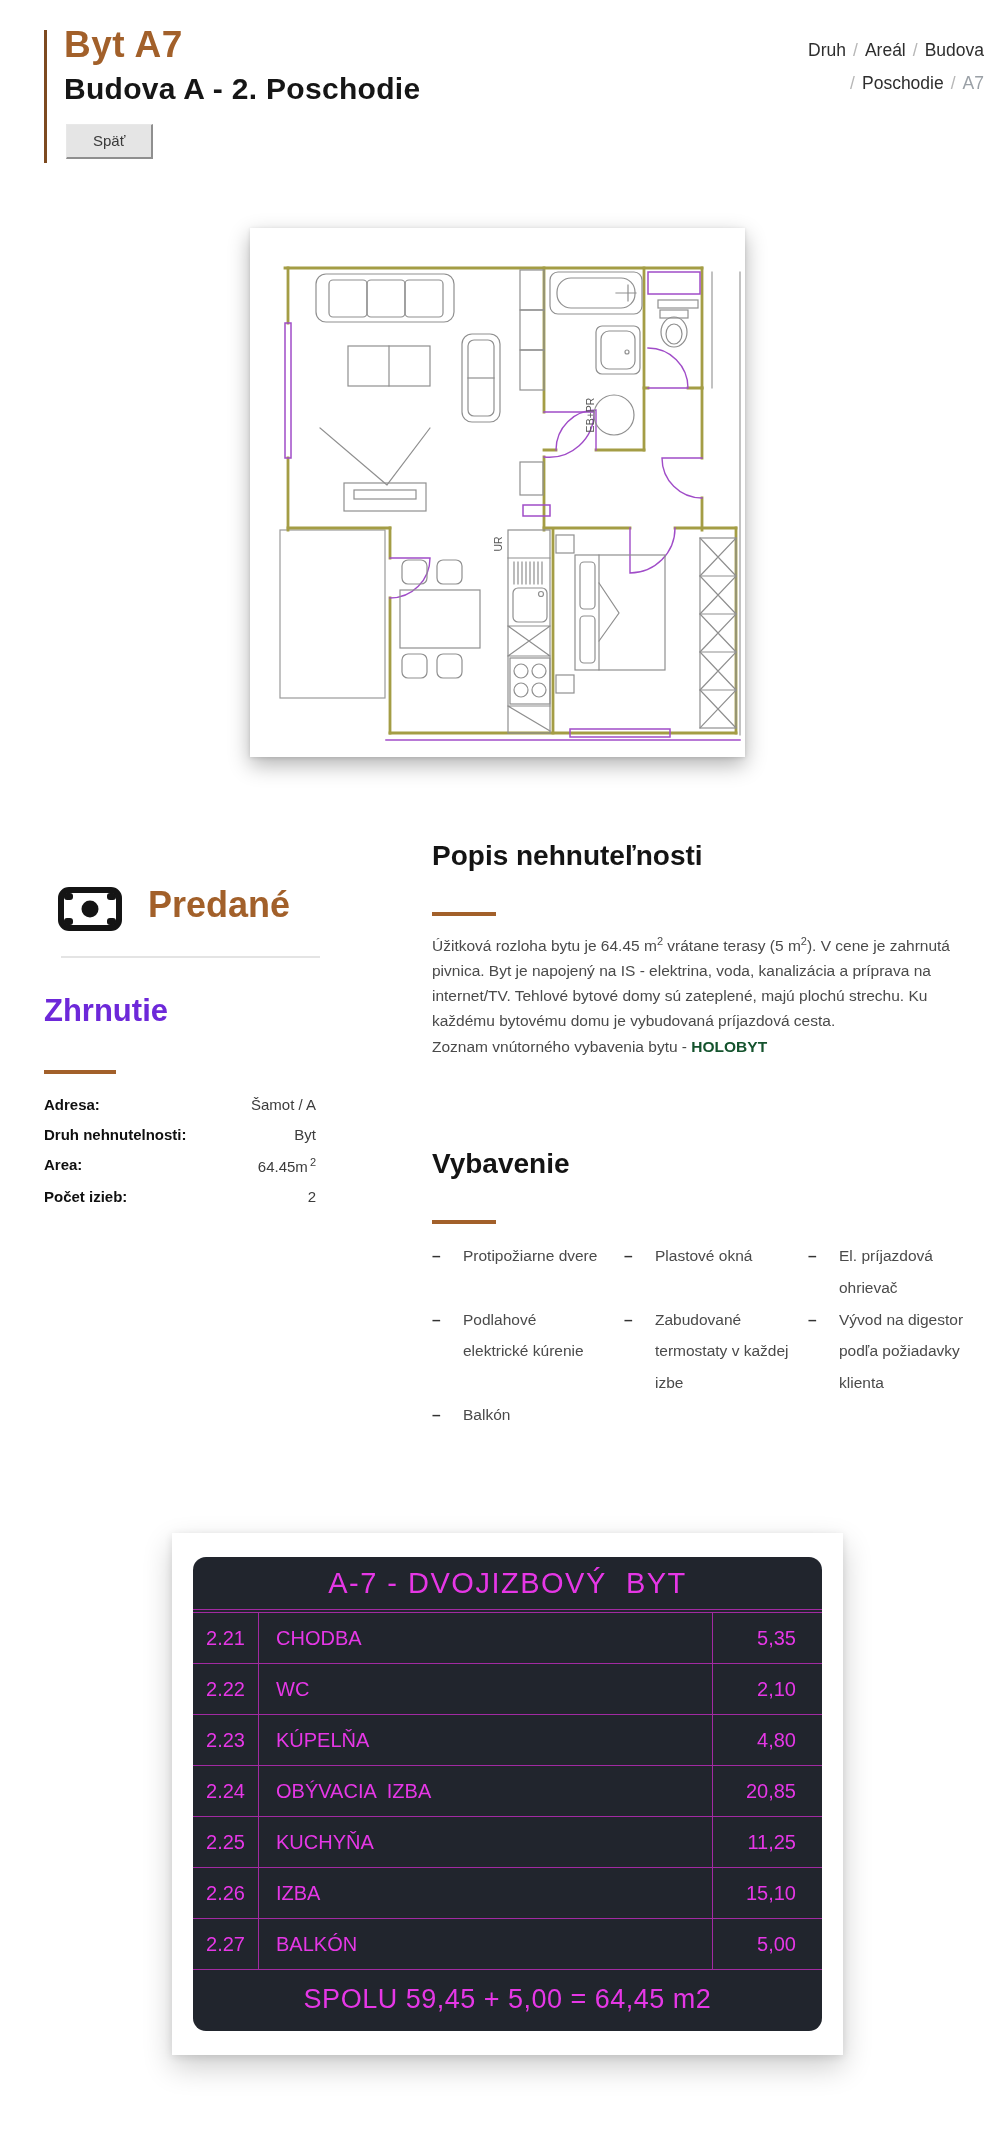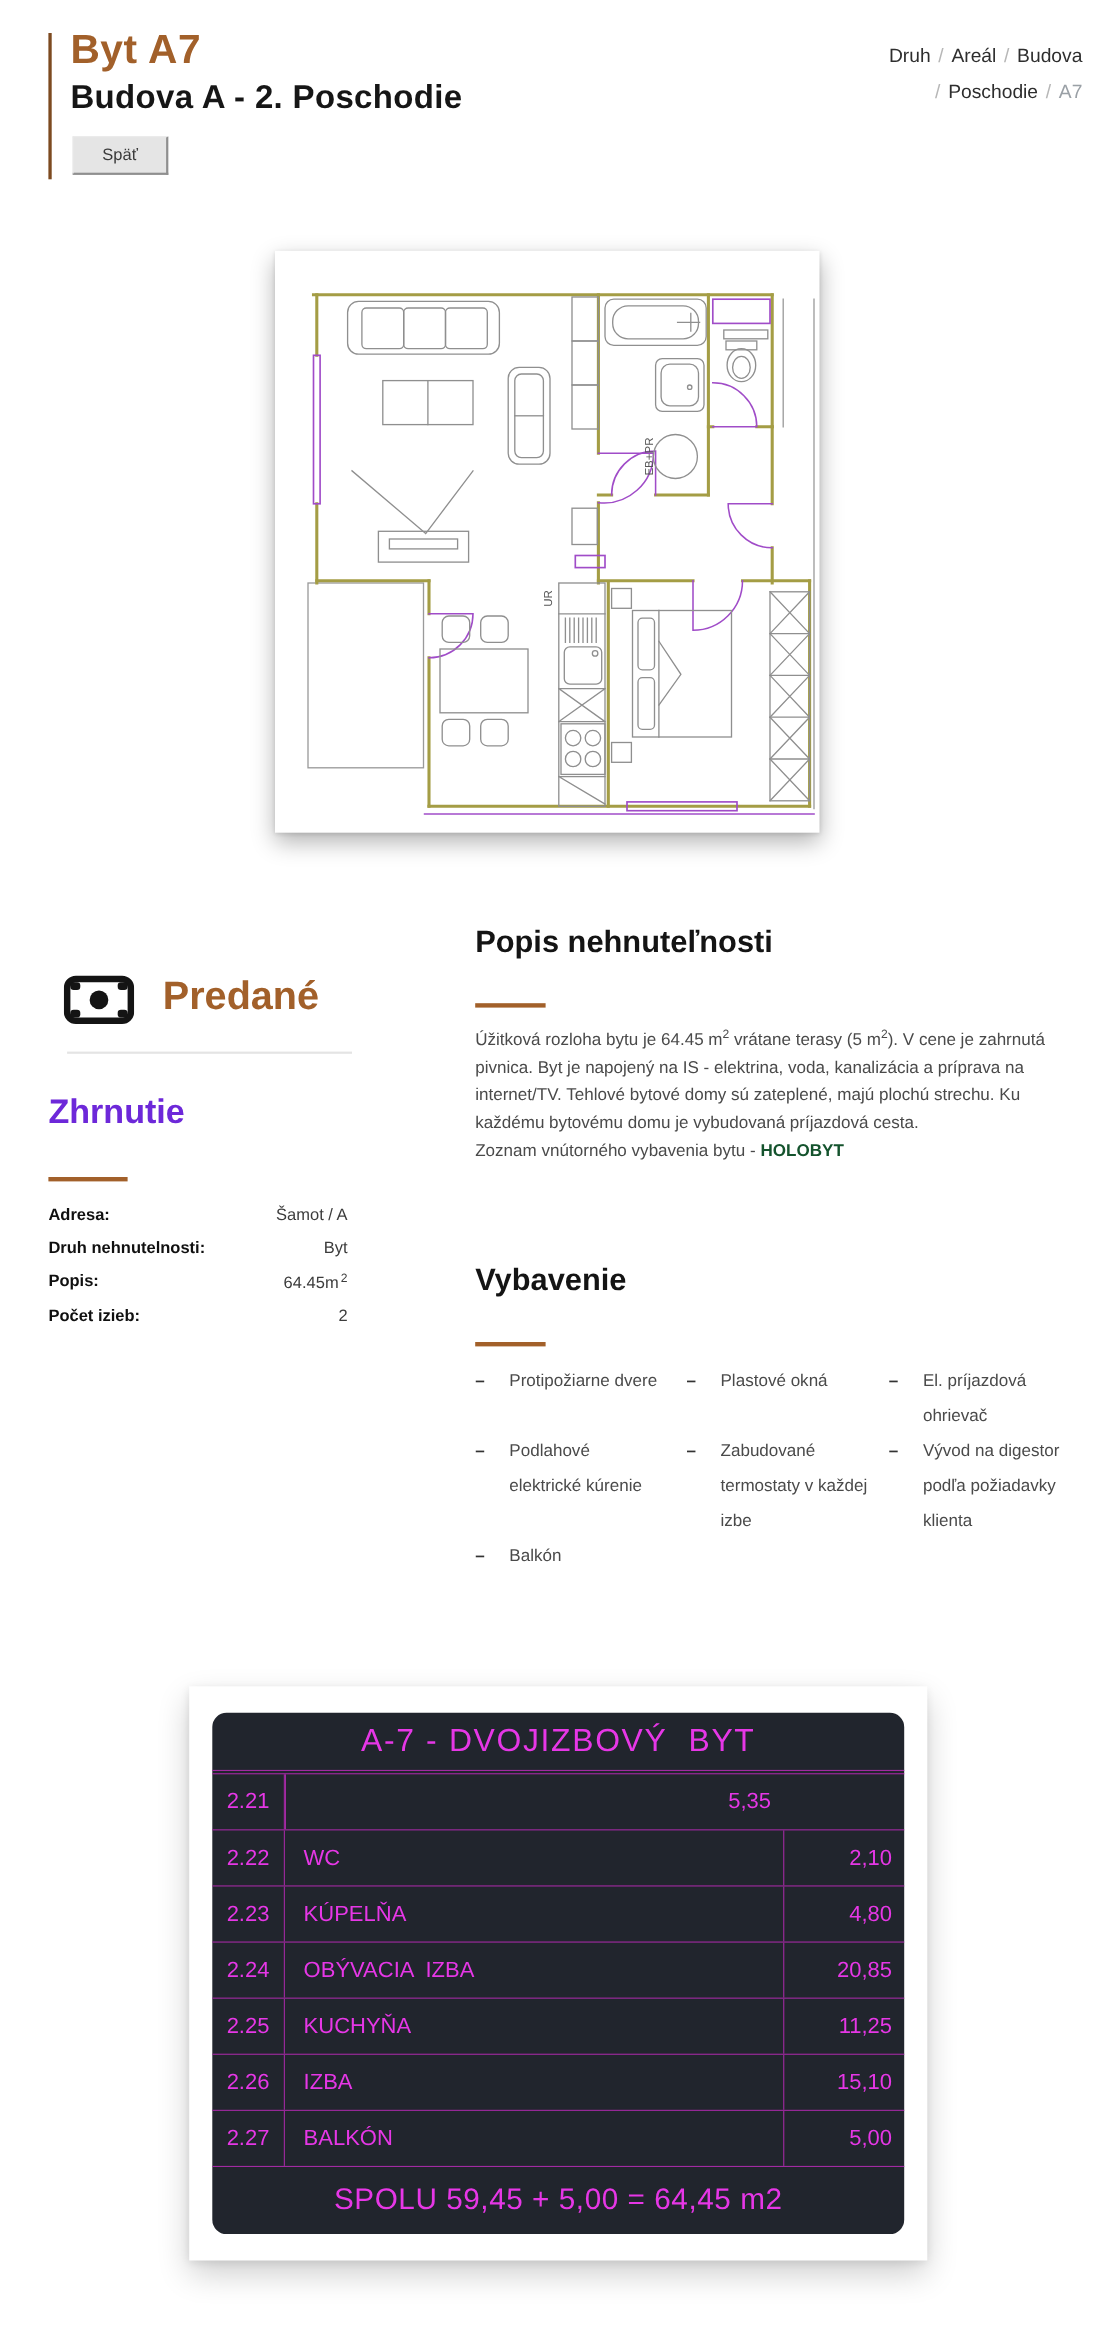--- a/index.html
+++ b/index.html
@@ -71,21 +71,21 @@
     position:absolute; left:21px; top:24px; width:629px; height:474px;
     background:#21252d; color:#e637e6;border-radius:13px;
   }
   .rt-head { height:53px; display:flex; align-items:center; justify-content:center;
     font-size:29px; letter-spacing:1.5px; white-space:pre; border-bottom:1px solid #a22aa2; }
   .rt-dbl { height:3px; border-bottom:1px solid #a22aa2; }
   .rt-row { display:grid; grid-template-columns:66px 1fr 110px; height:51px; border-bottom:1px solid #a22aa2; }
   .rt-row > div { display:flex; align-items:center; font-size:20px; }
   .rt-code { justify-content:center; border-right:1px solid #a22aa2; }
   .rt-name { padding-left:17px; white-space:pre; }
-  .rt-area { justify-content:flex-end; padding-right:11px; border-left:1px solid #a22aa2;text-align:center; }
+  .rt-area { justify-content:flex-end; padding-right:26px; border-left:1px solid #a22aa2;text-align:center; }
   .rt-foot { height:59px; display:flex; align-items:center; justify-content:center; font-size:27px; letter-spacing:0.5px; }
 </style>
 </head>
 <body>
 
 <div class="abs accent-bar"></div>
 <h1 class="abs page-title">Byt A7</h1>
 <h2 class="abs page-subtitle">Budova A - 2. Poschodie</h2>
 <button class="abs back-btn">Späť</button>
 
@@ -226,21 +226,21 @@
 <div class="abs summary-rows">
   <div class="summary-row">
     <span class="k">Adresa:</span>
     <span class="v">Šamot / A</span>
   </div>
   <div class="summary-row">
     <span class="k">Druh nehnutelnosti:</span>
     <span class="v">Byt</span>
   </div>
   <div class="summary-row">
-    <span class="k">Popis:</span>
+    <span class="k">Area:</span>
     <span class="v"><span>64.45m</span><sup>2</sup></span>
   </div>
   <div class="summary-row">
     <span class="k">Počet izieb:</span>
     <span class="v">2</span>
   </div>
 </div>
 
 <h3 class="abs desc-heading">Popis nehnuteľnosti</h3>
 <div class="abs desc-underline"></div>
@@ -282,20 +282,21 @@
     </div>
 </div>
 
 <div class="abs table-card">
   <div class="room-table">
     <div class="rt-head">A-7 - DVOJIZBOVÝ  BYT</div>
     <div class="rt-dbl"></div>
 
     <div class="rt-row">
       <div class="rt-code">2.21</div>
+      <div class="rt-name">CHODBA</div>
       <div class="rt-area">5,35</div>
     </div>
     <div class="rt-row">
       <div class="rt-code">2.22</div>
       <div class="rt-name">WC</div>
       <div class="rt-area">2,10</div>
     </div>
     <div class="rt-row">
       <div class="rt-code">2.23</div>
       <div class="rt-name">KÚPELŇA</div>

